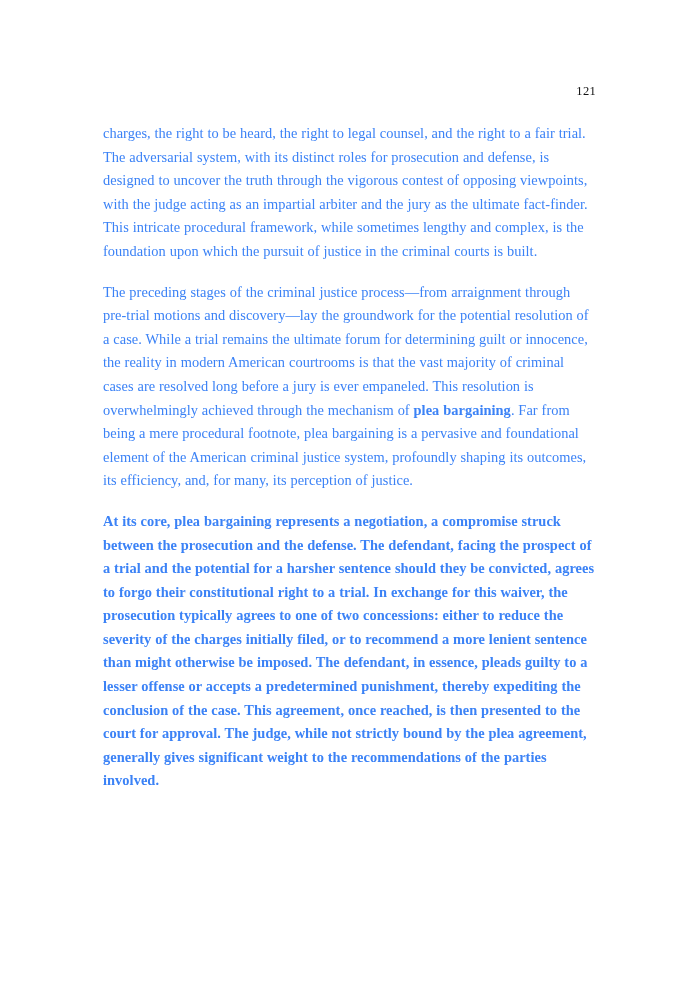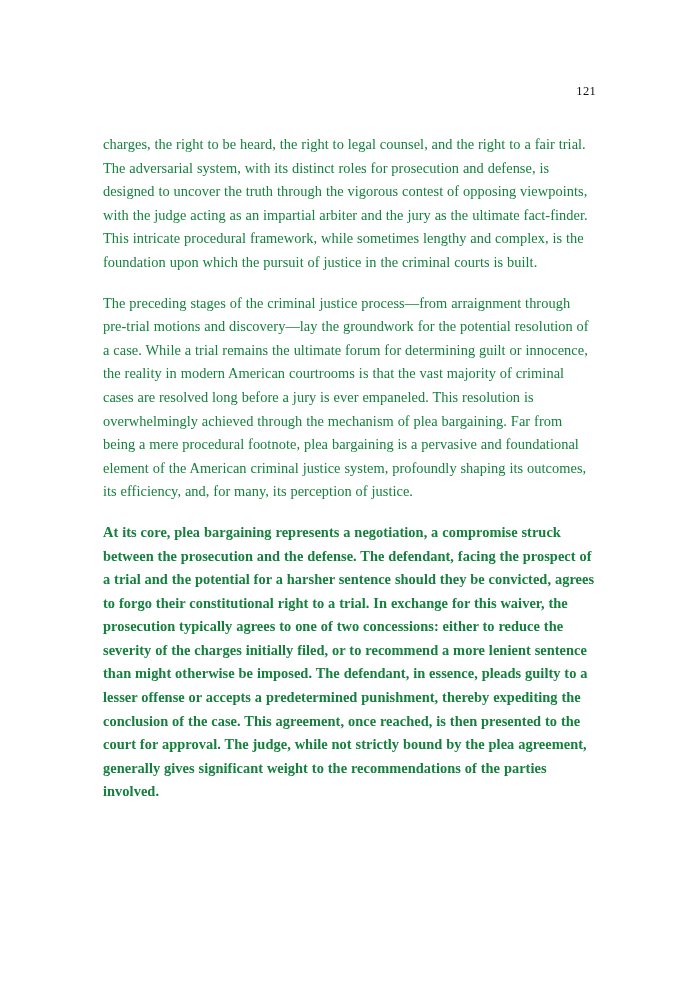--- a/index.html
+++ b/index.html
@@ -29,34 +29,34 @@
     letter-spacing: 0.3px;
     color: #111111;
   }
   .content {
     position: absolute;
     left: 103px;
     top: 122px;
     width: 492px;
   }
   p.para {
-    margin: 11px 0 17px 0;
+    margin: 0 0 17px 0;
     font-size: 14.4px;
     line-height: 23.6px;
     text-align: left;
-    color: #15803d;
+    color: #3b82f6;
     letter-spacing: 0.05px;
     word-spacing: 0.2px;
   }
   p.para:last-child {
     margin-bottom: 0;
     font-weight: bold;
   }
   b.bold {
-    font-weight: normal;
+    font-weight: bold;
   }
 </style>
 </head>
 <body>
 
 <div class="page">
 
   <div class="page-number">121</div>
 
   <div class="content">

